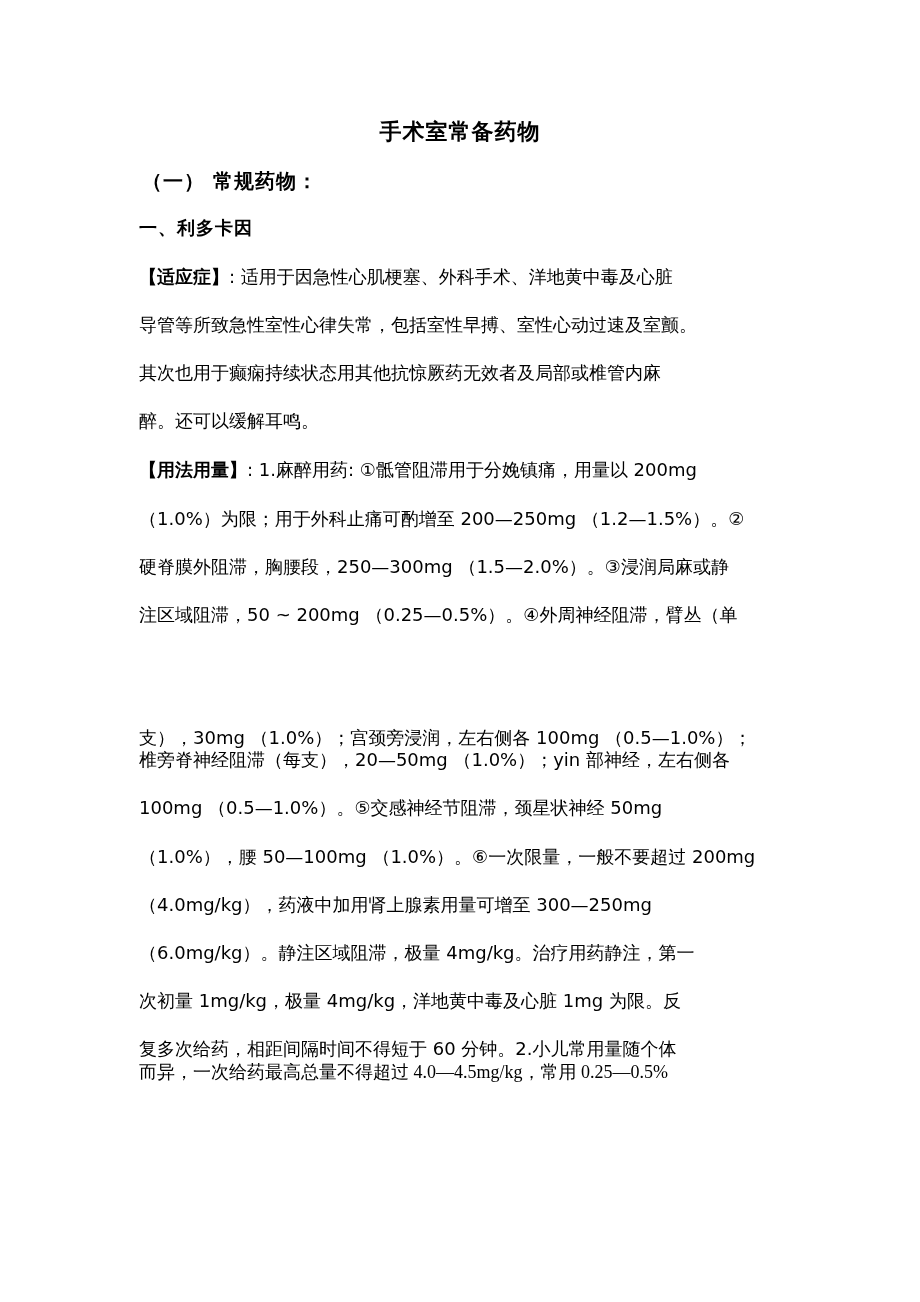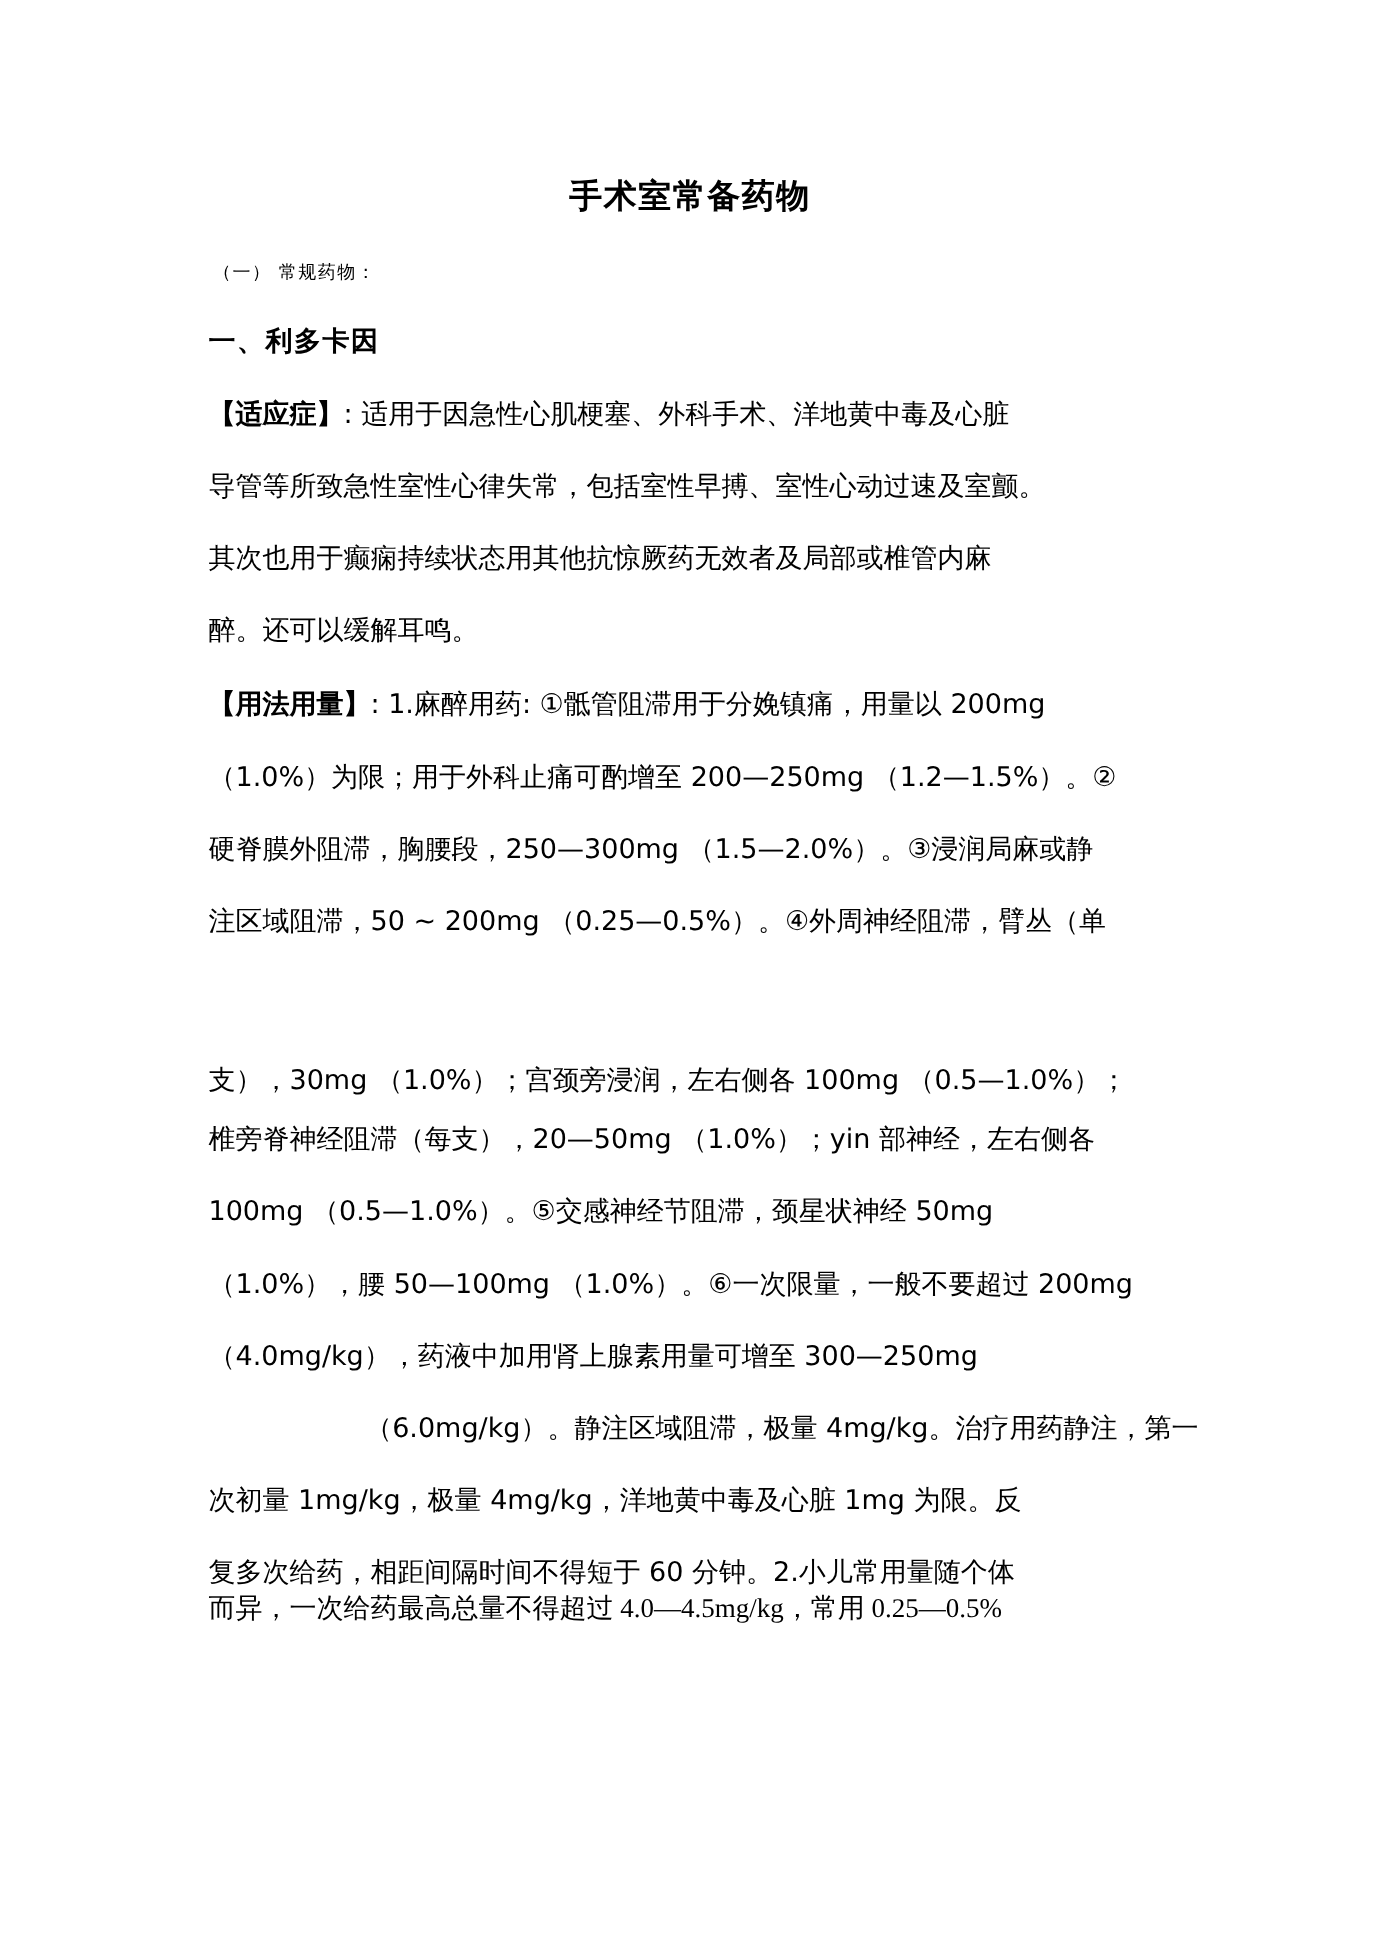--- a/index.html
+++ b/index.html
@@ -31,22 +31,22 @@
       text-align: center;
       font-size: 22px;
       font-weight: bold;
       letter-spacing: 1px;
       line-height: 32px;
     }
     .section-heading {
       position: absolute;
       top: 165px;
       left: 142px;
-      font-size: 12px;
-      font-weight: normal;
+      font-size: 20px;
+      font-weight: bold;
       line-height: 32px;
       letter-spacing: 1px;
     }
     .drug-heading {
       position: absolute;
       top: 213px;
       left: 139px;
       font-size: 18px;
       font-weight: bold;
       line-height: 30px;
@@ -78,23 +78,23 @@
 
   <div class="line" style="top:262px;"><span class="label">【适应症】</span><span>:  适用于因急性心肌梗塞、外科手术、洋地黄中毒及心脏</span></div>
   <div class="line" style="top:310px;">导管等所致急性室性心律失常，包括室性早搏、室性心动过速及室颤。</div>
   <div class="line" style="top:358px;">其次也用于癫痫持续状态用其他抗惊厥药无效者及局部或椎管内麻</div>
   <div class="line" style="top:406px;">醉。还可以缓解耳鸣。</div>
 
   <div class="line" style="top:455px;"><span class="label">【用法用量】</span><span>: 1.麻醉用药: ①骶管阻滞用于分娩镇痛，用量以  200mg</span></div>
   <div class="line" style="top:504px;">（1.0%）为限；用于外科止痛可酌增至  200—250mg （1.2—1.5%）。②</div>
   <div class="line" style="top:552px;">硬脊膜外阻滞，胸腰段，250—300mg （1.5—2.0%）。③浸润局麻或静</div>
   <div class="line" style="top:600px;">注区域阻滞，50 ~ 200mg （0.25—0.5%）。④外周神经阻滞，臂丛（单</div>
-  <div class="line" style="top:706px;">支），30mg （1.0%）；宫颈旁浸润，左右侧各  100mg （0.5—1.0%）；</div>
+  <div class="line" style="top:723px;">支），30mg （1.0%）；宫颈旁浸润，左右侧各  100mg （0.5—1.0%）；</div>
   <div class="line" style="top:745px;">椎旁脊神经阻滞（每支），20—50mg （1.0%）；yin 部神经，左右侧各</div>
   <div class="line" style="top:793px;">100mg （0.5—1.0%）。⑤交感神经节阻滞，颈星状神经  50mg</div>
   <div class="line" style="top:842px;">（1.0%），腰  50—100mg （1.0%）。⑥一次限量，一般不要超过  200mg</div>
   <div class="line" style="top:890px;">（4.0mg/kg），药液中加用肾上腺素用量可增至  300—250mg</div>
-  <div class="line" style="top:938px;text-align:right;">（6.0mg/kg）。静注区域阻滞，极量  4mg/kg。治疗用药静注，第一</div>
+  <div class="line" style="top:938px;">（6.0mg/kg）。静注区域阻滞，极量  4mg/kg。治疗用药静注，第一</div>
   <div class="line" style="top:986px;">次初量  1mg/kg，极量  4mg/kg，洋地黄中毒及心脏  1mg 为限。反</div>
   <div class="line" style="top:1034px;">复多次给药，相距间隔时间不得短于  60 分钟。2.小儿常用量随个体</div>
   <div class="line" style="top:1057px;font-family:Liberation Serif, serif;">而异，一次给药最高总量不得超过  4.0—4.5mg/kg，常用  0.25—0.5%</div>
 
 </div>
 
 </body></html>

